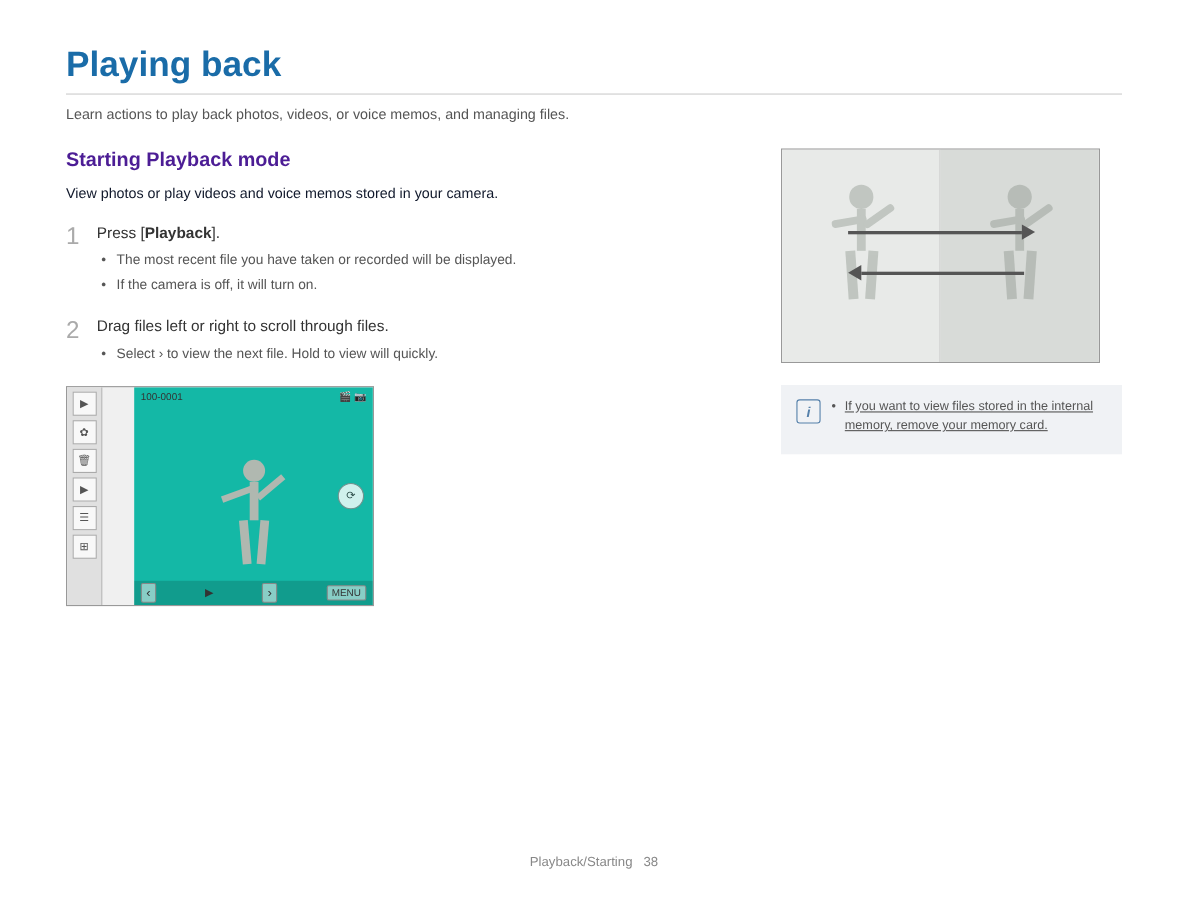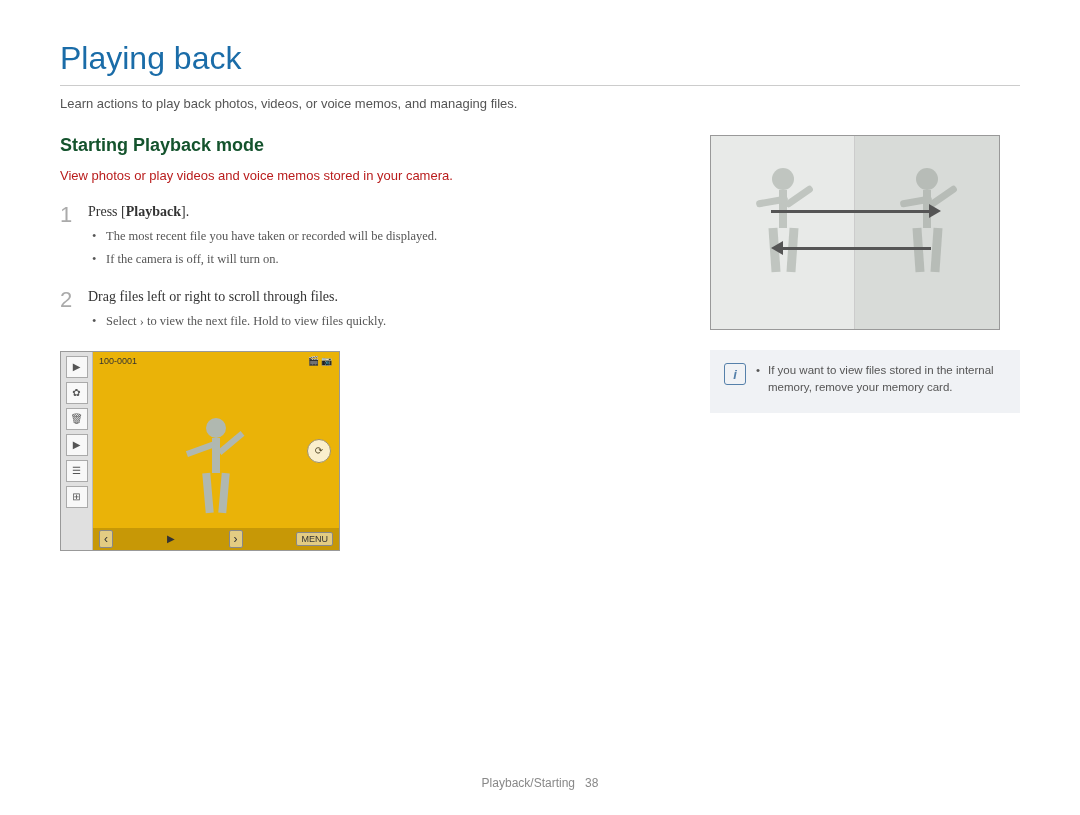--- a/index.html
+++ b/index.html
@@ -14,21 +14,21 @@
     }
 
     .page-container {
       padding: 40px 60px 40px 60px;
       height: 100%;
     }
 
     
     .page-title {
       font-size: 32px;
-      font-weight: normal;
+      font-weight: bold;
       color: #1a6ca8;
       margin-bottom: 8px;
     }
 
     .title-divider {
       border: none;
       border-top: 1px solid #ccc;
       margin-bottom: 10px;
     }
 
@@ -51,27 +51,27 @@
 
     .right-col {
       width: 310px;
       flex-shrink: 0;
     }
 
     
     .section-heading {
       font-size: 18px;
       font-weight: bold;
-      color: #14532d;
+      color: #4c1d95;
       margin-bottom: 10px;
     }
 
     .section-description {
       font-size: 13px;
-      color: #b91c1c;
+      color: #0f172a;
       margin-bottom: 16px;
       line-height: 1.5;
     }
 
     
     .step {
       display: flex;
       gap: 10px;
       margin-bottom: 14px;
       align-items: flex-start;
@@ -80,21 +80,20 @@
     .step-number {
       font-size: 22px;
       color: #aaa;
       font-weight: normal;
       line-height: 1.2;
       min-width: 18px;
     }
 
     .step-content {
       flex: 1;
-      font-family: Liberation Serif, serif;
     }
 
     .step-title {
       font-size: 14px;
       color: #333;
       margin-bottom: 6px;
       line-height: 1.4;
     }
 
     .step-title strong {
@@ -158,21 +157,22 @@
       display: flex;
       align-items: center;
       justify-content: center;
       font-size: 10px;
       color: #555;
     }
 
     .cam-main {
       flex: 1;
       position: relative;
-      background: #eab308;
+      background: #14b8a6;
+      margin-left: 29px;
     }
 
     
     .figure-silhouette {
       width: 60px;
       height: 110px;
       position: relative;
     }
 
     .figure-head {
@@ -377,20 +377,21 @@
 
     .note-text {
       font-size: 11.5px;
       color: #555;
       line-height: 1.5;
     }
 
     .note-text ul {
       list-style: none;
       padding: 0;
+      text-decoration: underline;
     }
 
     .note-text ul li {
       position: relative;
       padding-left: 12px;
       margin-bottom: 4px;
     }
 
     .note-text ul li::before {
       content: '•';
@@ -434,21 +435,21 @@
             <li>If the camera is off, it will turn on.</li>
           </ul>
         </div>
       </div>
 
       <div class="step">
         <span class="step-number">2</span>
         <div class="step-content">
           <p class="step-title">Drag files left or right to scroll through files.</p>
           <ul class="bullet-list">
-            <li>Select › to view the next file. Hold to view files quickly.</li>
+            <li>Select › to view the next file. Hold to view will quickly.</li>
           </ul>
         </div>
       </div>
 
       <div class="camera-screen">
         <div class="camera-screen-inner">
 
           <div class="cam-toolbar">
             <div class="cam-icon">▶</div>
             <div class="cam-icon">✿</div>

